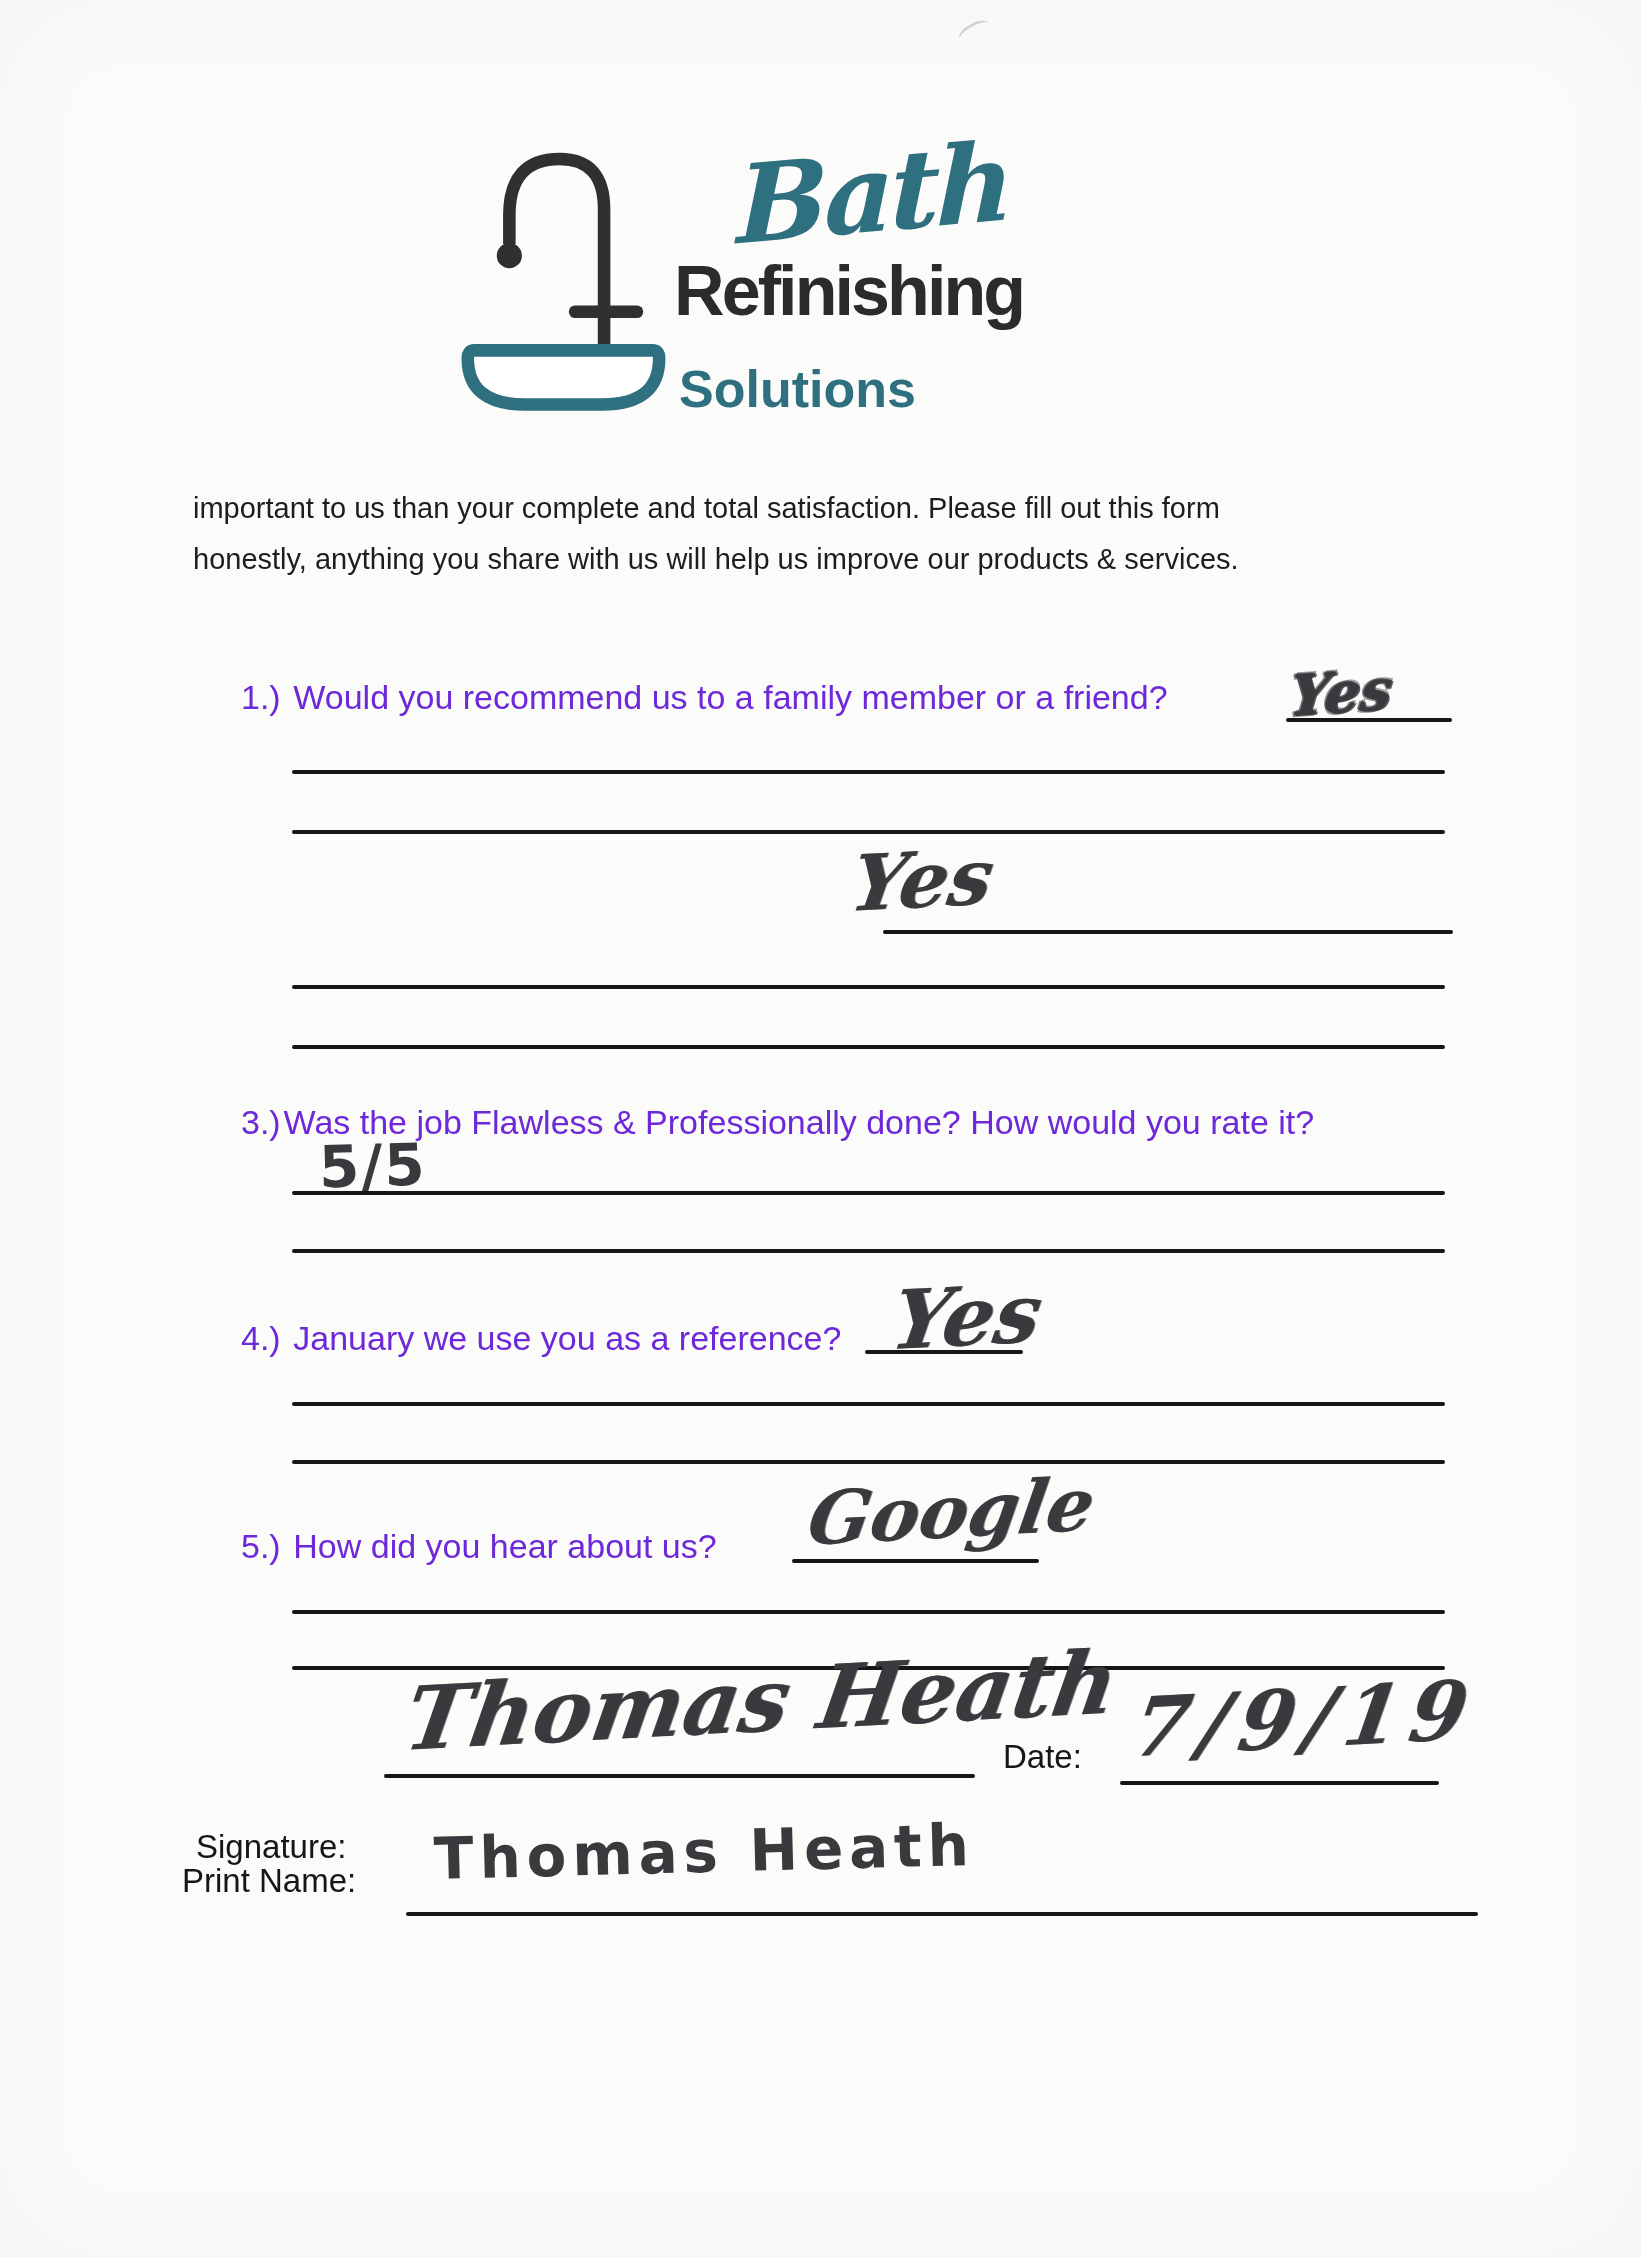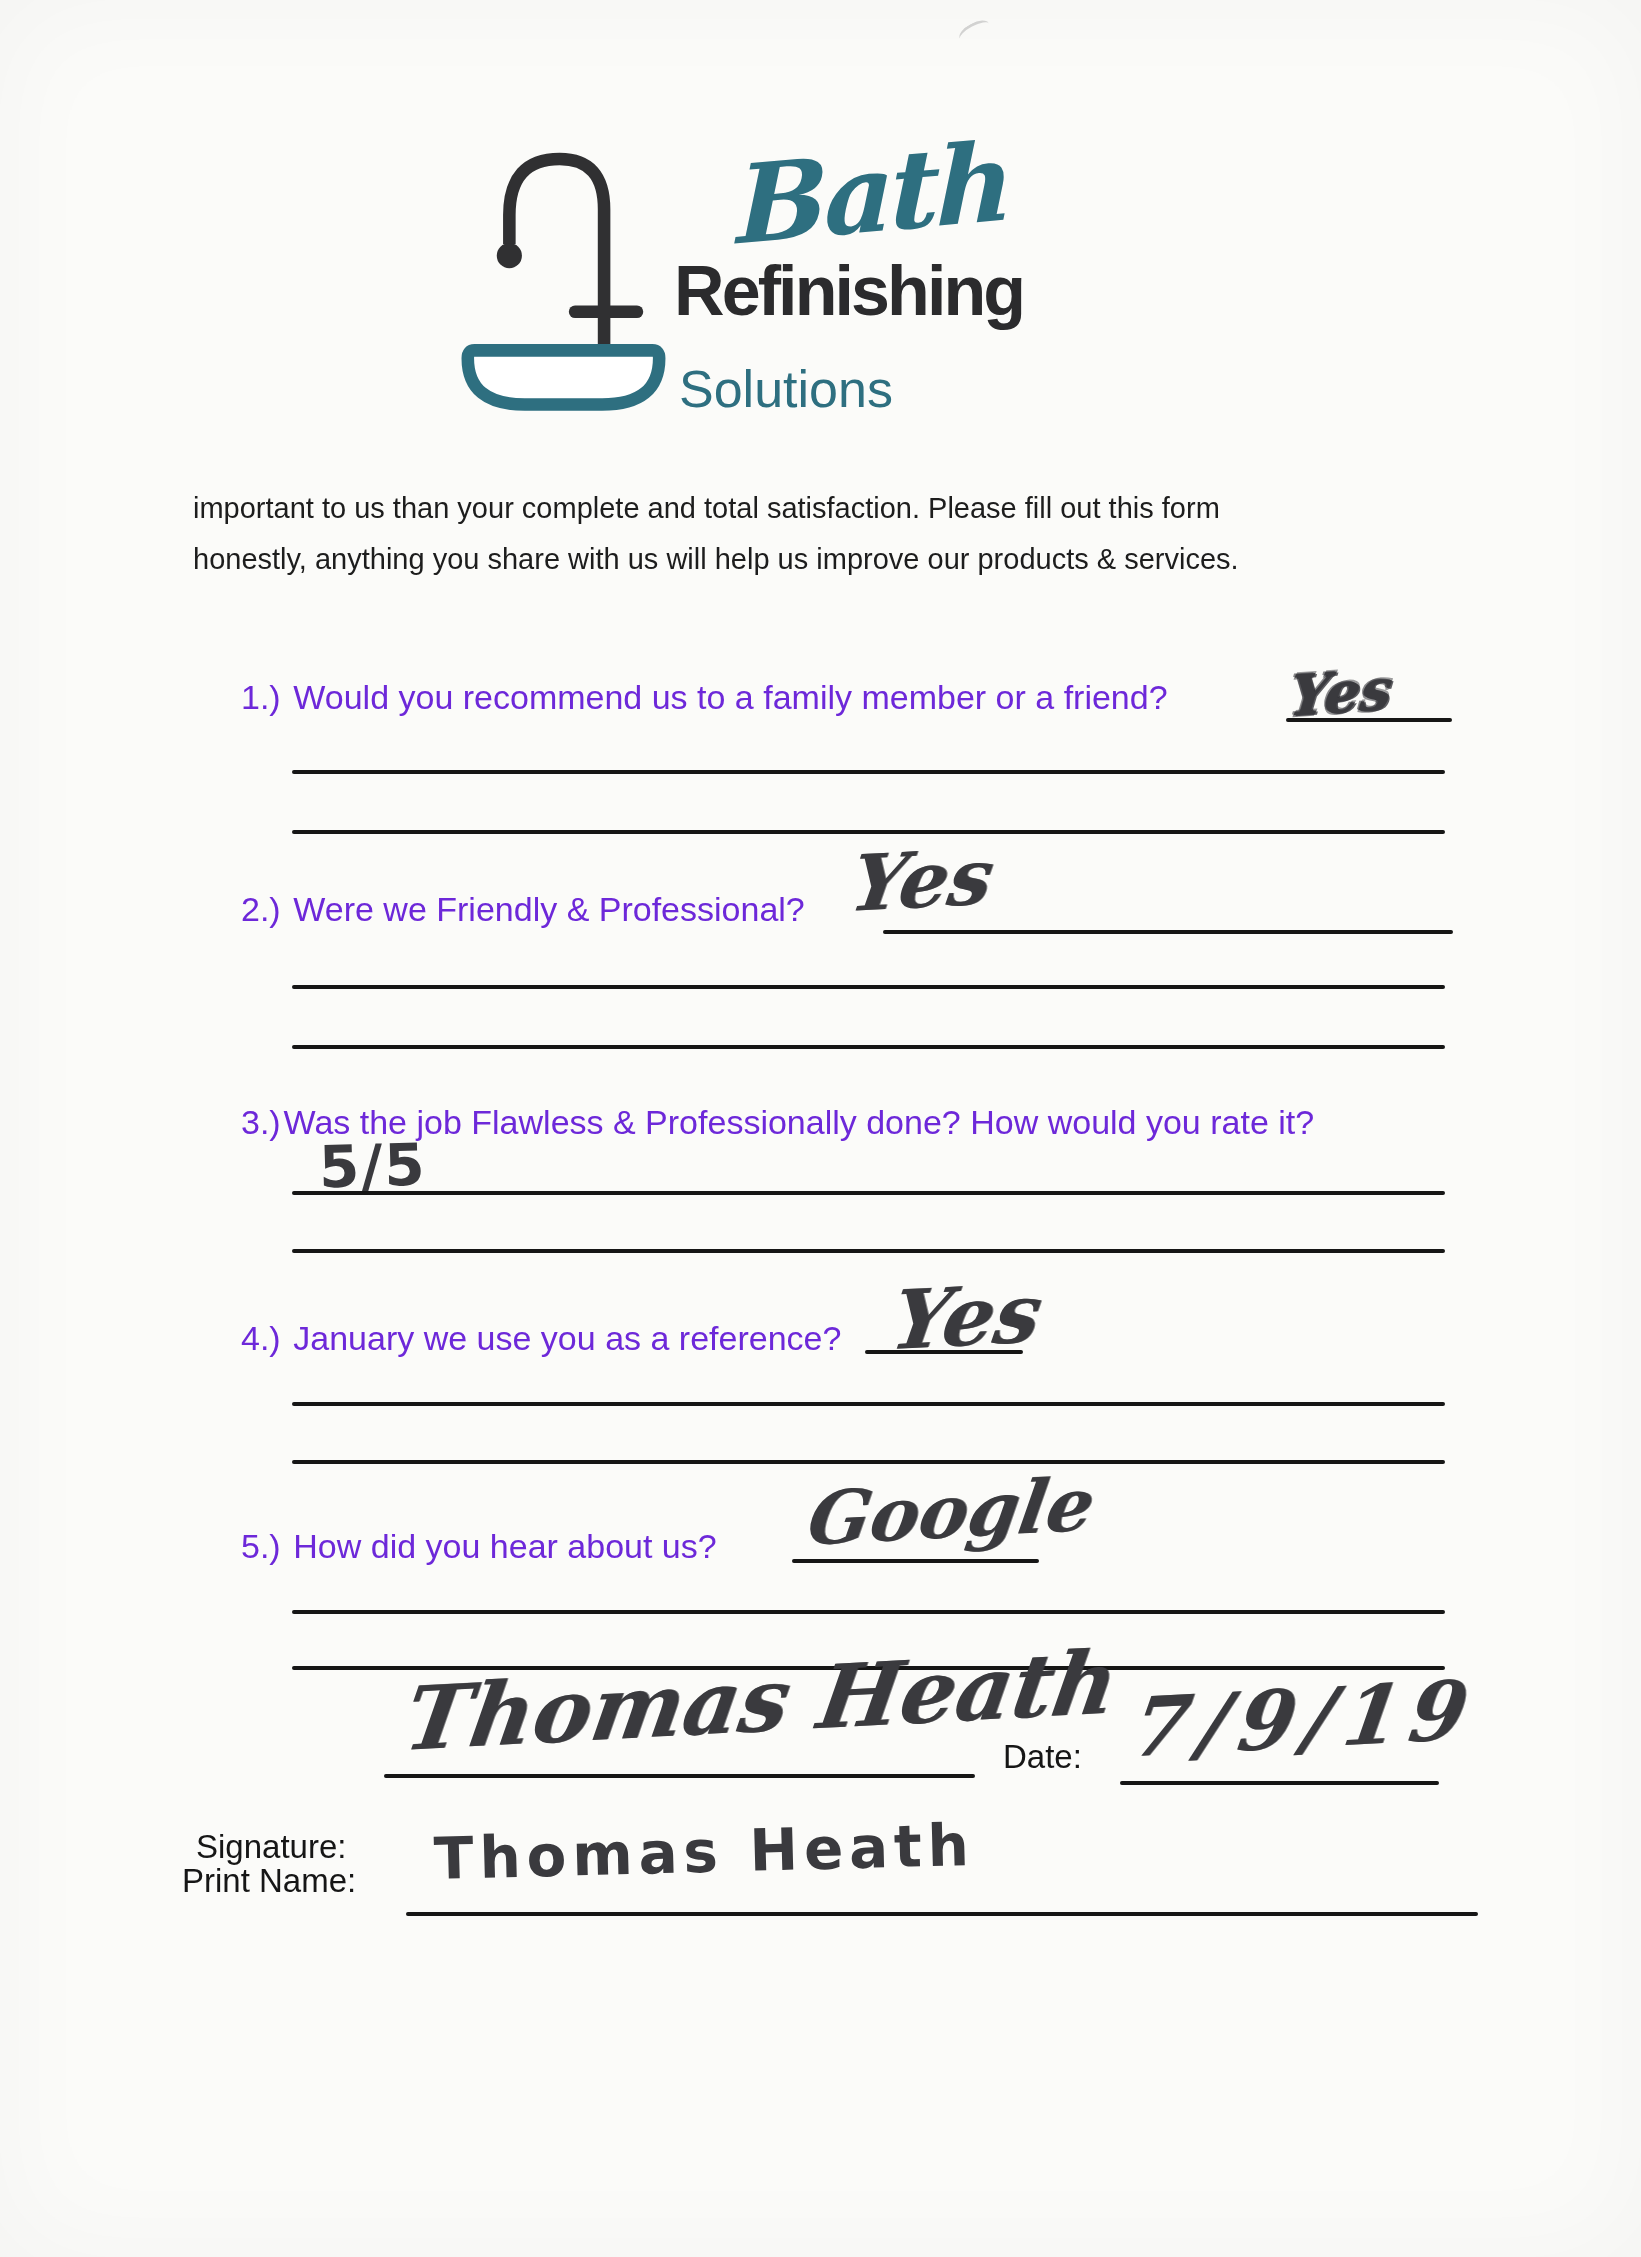--- a/index.html
+++ b/index.html
@@ -25,21 +25,21 @@
     transform:rotate(-5deg) skewX(-6deg);
     letter-spacing:-3.9px;
   }
   .logo-refinishing{
     position:absolute;left:225px;top:150px;
     font-weight:bold;font-size:70px;line-height:1;
     letter-spacing:-2.9px;color:#2b2b2d;
   }
   .logo-solutions{
     position:absolute;left:230px;top:257px;
-    font-weight:normal;font-size:52px;line-height:1;
+    font-weight:bold;font-size:52px;line-height:1;
     color:#2e6f80;
   }
   
   .intro{position:absolute;left:193px;top:483px;font-size:29px;line-height:51px;color:#1d1d1d;}
   .intro div{white-space:nowrap;}
   
   .q{position:absolute;left:241px;font-size:34px;white-space:nowrap;color:#6d28d9;}
   .qnum{margin-right:12.6px;}
   .q3 .qnum{margin-right:2.9px;}
   .rule{position:absolute;height:3.9px;background:#161616;border-radius:1.9px;}
@@ -100,23 +100,20 @@
   </div>
 
   <div class="q q1" style="top:678px">
     <span class="qnum">1.)</span><span>Would you recommend us to a family member or a friend?</span>
   </div>
   <div class="hw scribble" style="left:1290px;top:664px;font-size:56px">Yes</div>
   <div class="rule" style="left:1286px;top:718px;width:166px"></div>
   <div class="rule" style="left:292px;top:770px;width:1153px"></div>
   <div class="rule" style="left:292px;top:830px;width:1153px"></div>
 
-  <div class="q q2" style="top:890px">
-    <span class="qnum">2.)</span><span>Were we Friendly &amp; Professional?</span>
-  </div>
   <div class="hw hw-cursive" style="left:852px;top:842px;font-size:77px">Yes</div>
   <div class="rule" style="left:883px;top:930px;width:570px"></div>
   <div class="rule" style="left:292px;top:985px;width:1153px"></div>
   <div class="rule" style="left:292px;top:1045px;width:1153px"></div>
 
   <div class="q q3" style="top:1103px">
     <span class="qnum">3.)</span><span>Was the job Flawless &amp; Professionally done? How would you rate it?</span>
   </div>
   <div class="hw hw-print" style="left:319px;top:1137px;font-size:58px;letter-spacing:1.9px">5/5</div>
   <div class="rule" style="left:292px;top:1191px;width:1153px"></div>

